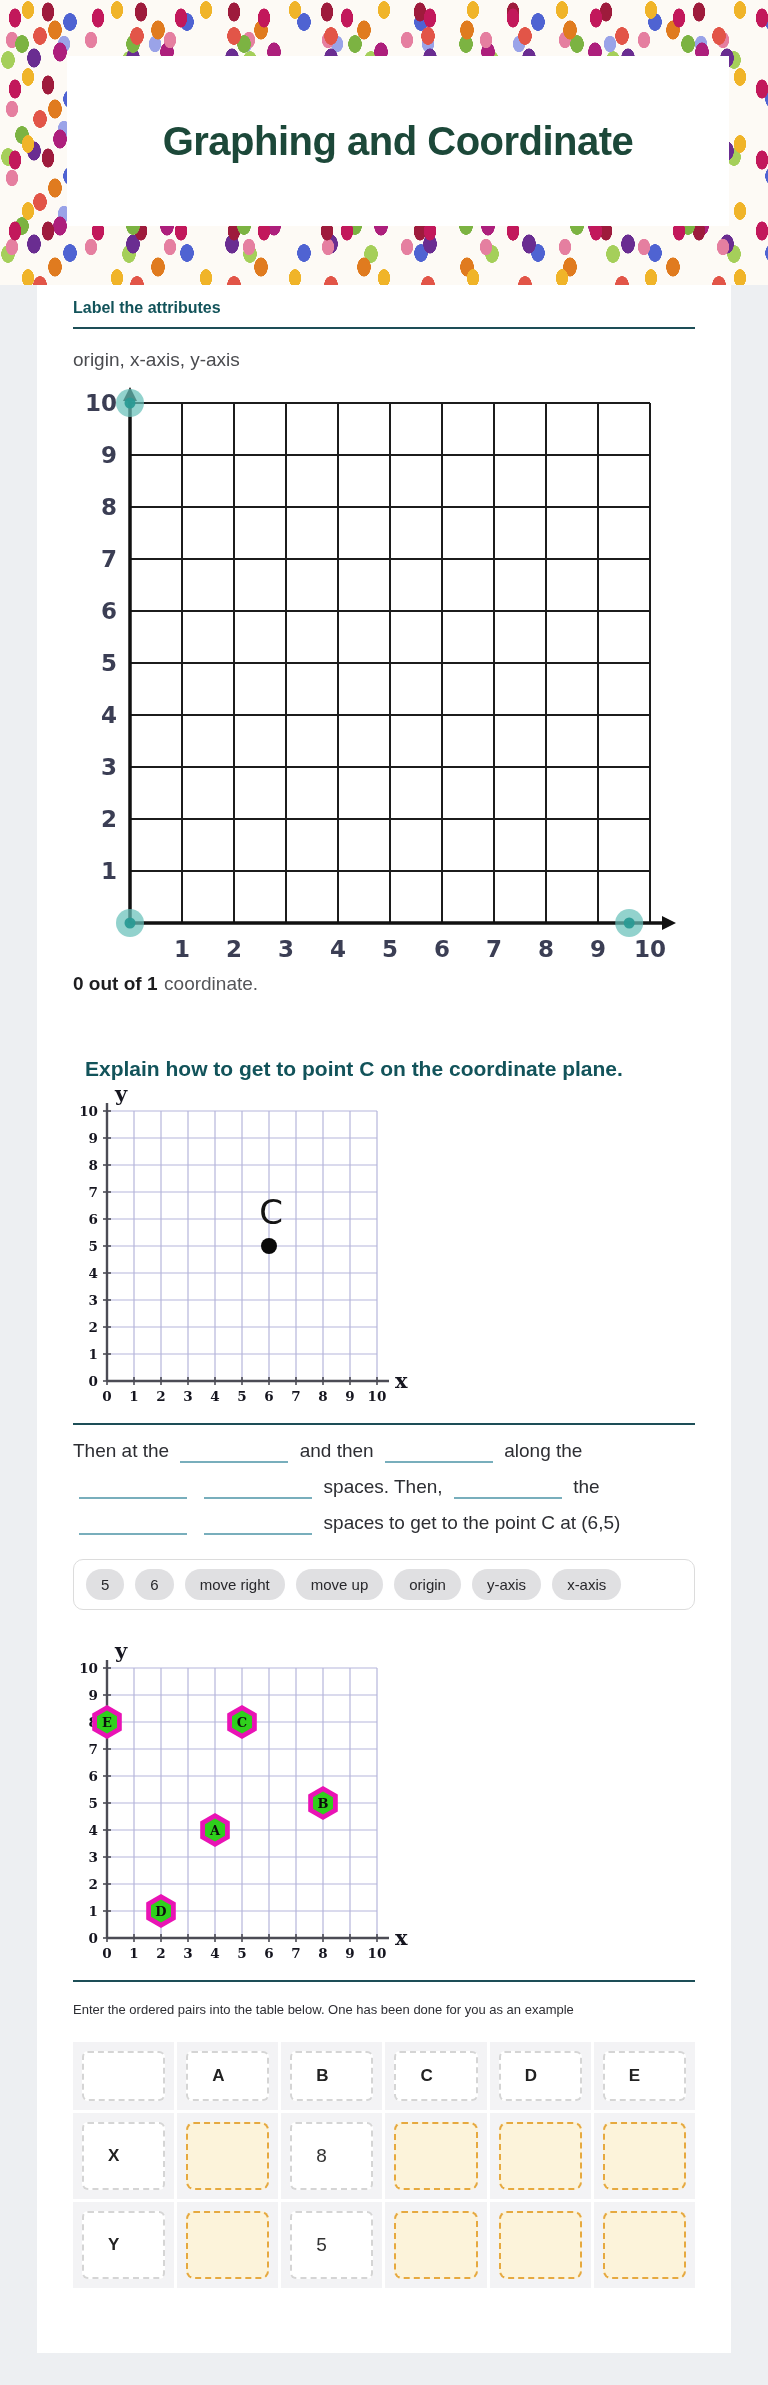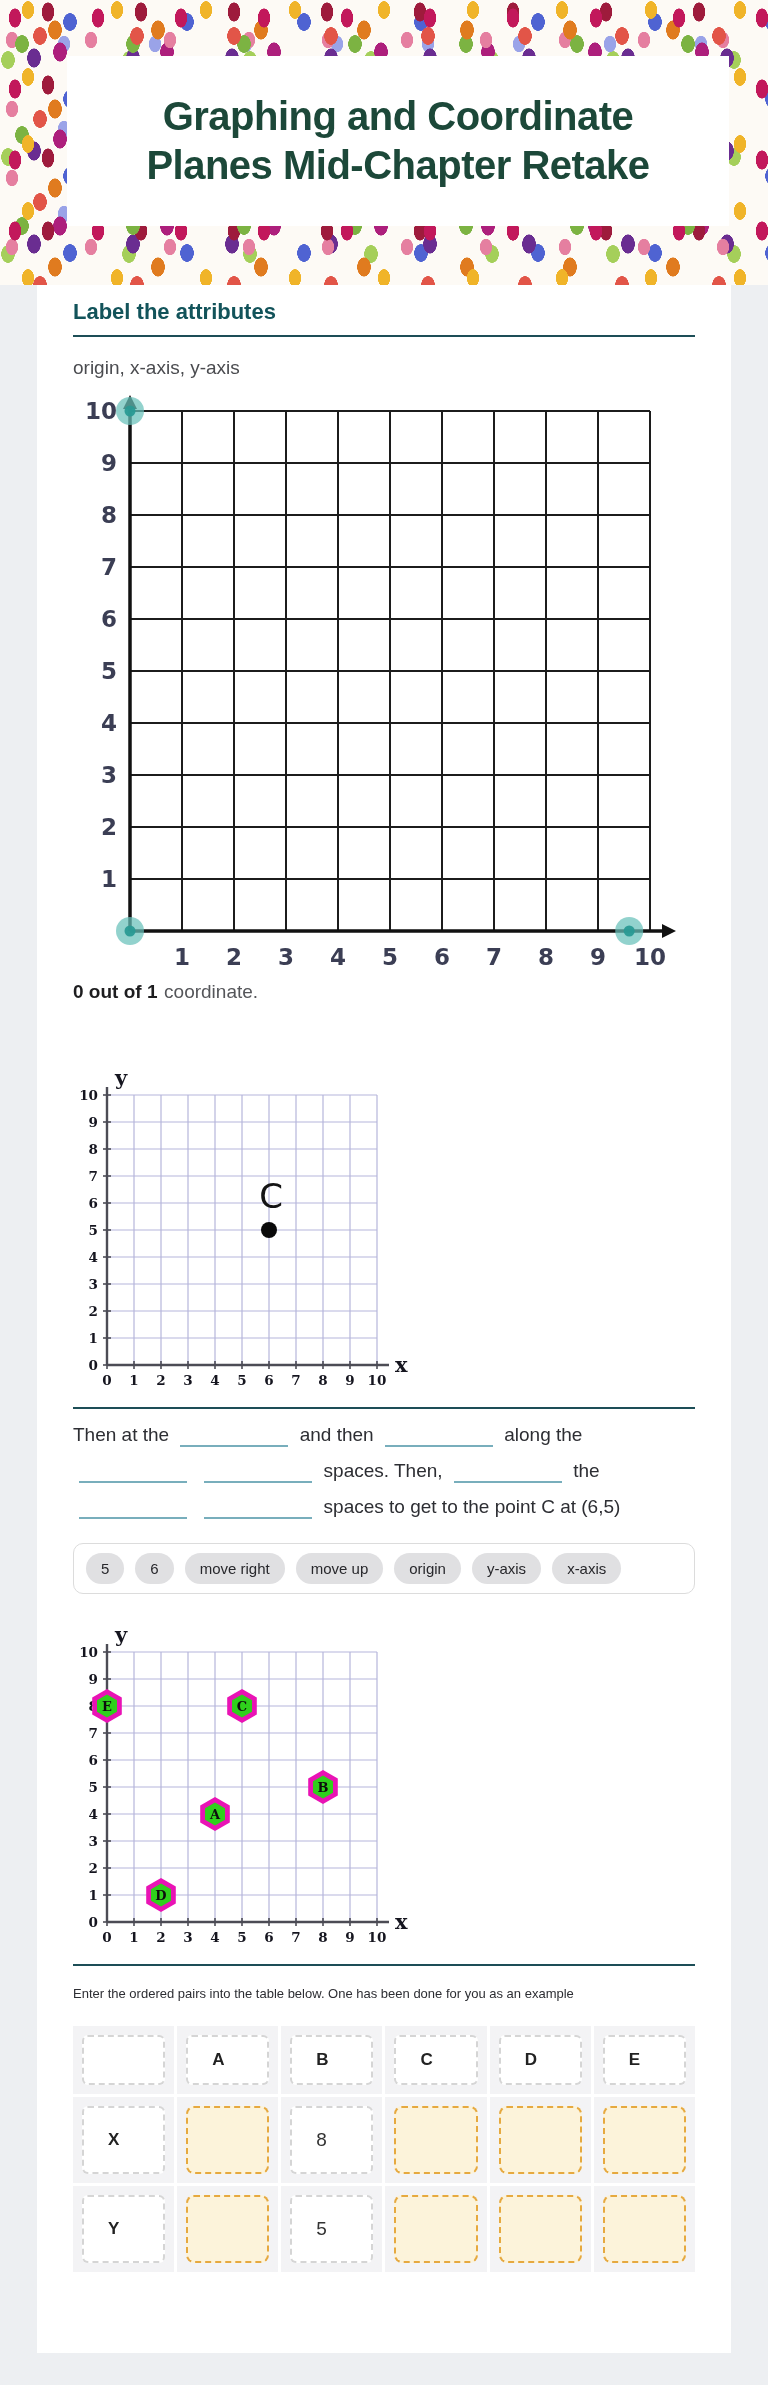--- a/index.html
+++ b/index.html
@@ -36,21 +36,21 @@
     text-align:center;
   }
   .title-box div{
     font-size:40px;font-weight:bold;line-height:1.22;letter-spacing:-0.5px;
   }
   
   .card{
     margin:0 37px;width:694px;height:2068px;box-sizing:border-box;
     background:#ffffff;padding:14px 36px 20px 36px;overflow:hidden;
   }
-  .sec-heading{font-size:22px;font-weight:bold;color:#12535a;margin:0;}
+  .sec-heading{font-size:16px;font-weight:bold;color:#12535a;margin:0;}
   .sec-heading.indent{margin-left:12px;font-size:21px;}
   .rule{height:0;border-top:2px solid #1d4e57;margin-top:10px;}
   .word-list{font-size:19px;color:#4b4c50;margin-top:20px;}
   .progress{font-size:19px;margin-top:4px;}
   .progress .b{font-weight:bold;color:#1d1d1f;}
   .progress .r{color:#55565a;margin-left:.35em;}
   .big-grid-wrap{margin-top:14px;}
   .small-grid-wrap{margin-top:4px;}
   .bigLabel{font-family:"DejaVu Sans",sans-serif;font-weight:bold;font-size:23px;fill:#3b3e54;}
   .smallLabel{font-family:"DejaVu Serif",serif;font-weight:bold;font-size:13.5px;fill:#15151f;}
@@ -89,21 +89,20 @@
   .textbox{background:#ffffff;border:2px dashed #d5d5d5;}
   .dropbox{background:#fcf3da;border:2px dashed #e6a93f;border-radius:8px;}
   .valtext{font-weight:normal;font-size:19px;color:#333;}
 </style>
 </head>
 <body>
 
 <div class="header">
   <div class="title-box">
     <div style="color:#1c4839;">Graphing and Coordinate</div>
-    <div style="color:#1c4839;">Planes Mid-Chapter Retake</div>
   </div>
 </div>
 
 <div class="card">
 
   <h2 class="sec-heading">Label the attributes</h2>
   <div class="rule"></div>
   <div class="word-list">origin, x-axis, y-axis</div>
 
   <div class="big-grid-wrap">
@@ -168,20 +167,21 @@
         </g>
       </svg>
   </div>
 
   <div class="progress">
     <span class="b">0 out of 1</span><span class="r">coordinate.</span>
   </div>
 
   <div class="sec-gap"></div>
 
+  <h2 class="sec-heading indent">Explain how to get to point C on the coordinate plane.</h2>
 
   <div class="small-grid-wrap">
     <svg id="grid-c" width="352" height="324">
         <line x1="34" y1="26" x2="34" y2="296" stroke="#b6b6db" stroke-width="1.2"></line>
         <line x1="34" y1="26" x2="304" y2="26" stroke="#b6b6db" stroke-width="1.2"></line>
         <line x1="61" y1="26" x2="61" y2="296" stroke="#b6b6db" stroke-width="1.2"></line>
         <line x1="34" y1="53" x2="304" y2="53" stroke="#b6b6db" stroke-width="1.2"></line>
         <line x1="88" y1="26" x2="88" y2="296" stroke="#b6b6db" stroke-width="1.2"></line>
         <line x1="34" y1="80" x2="304" y2="80" stroke="#b6b6db" stroke-width="1.2"></line>
         <line x1="115" y1="26" x2="115" y2="296" stroke="#b6b6db" stroke-width="1.2"></line>

